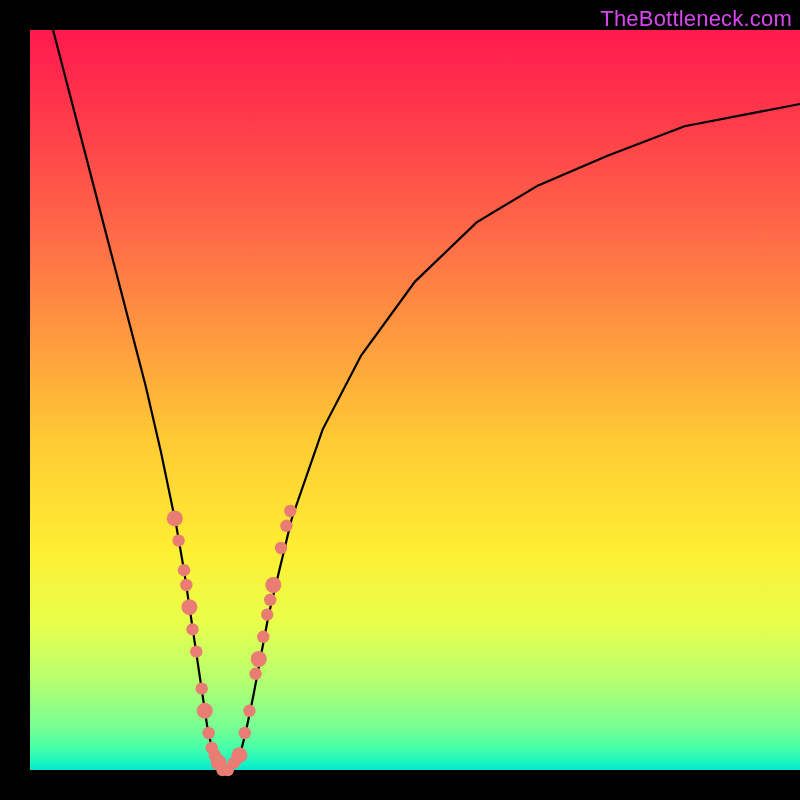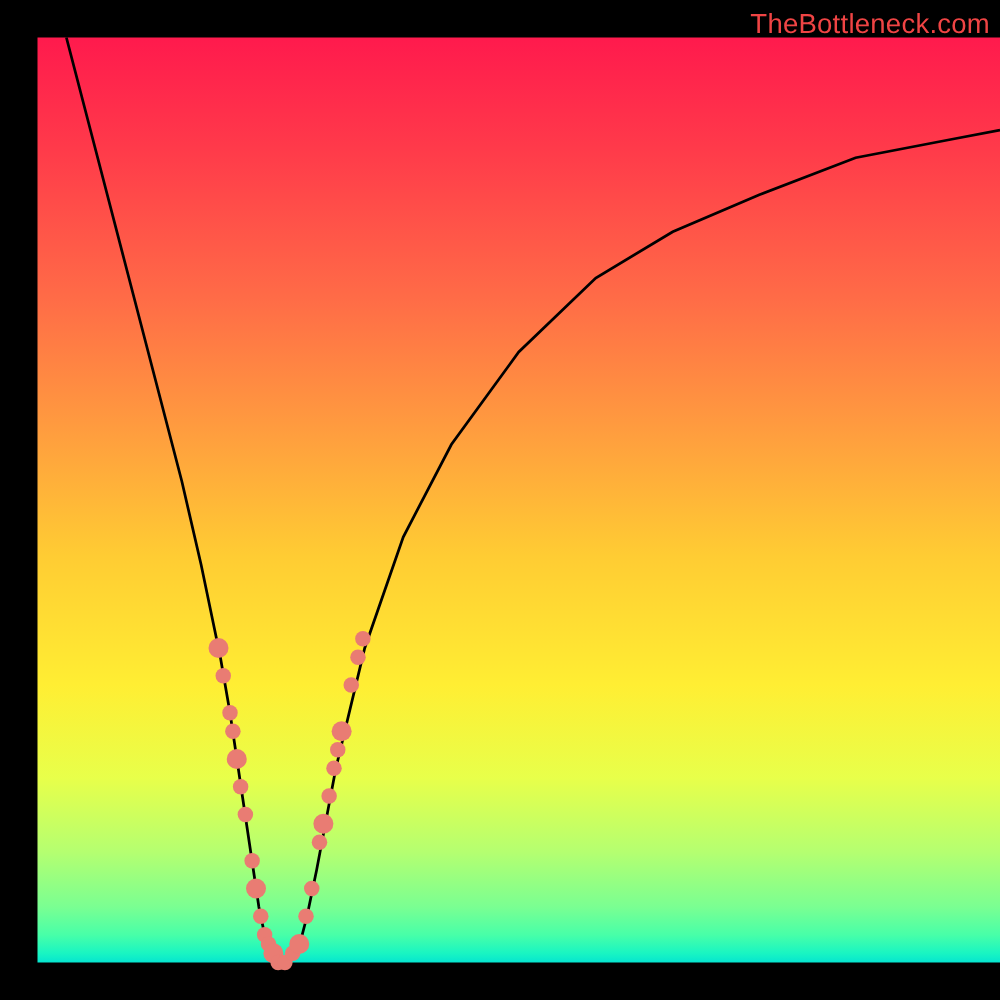--- a/index.html
+++ b/index.html
@@ -36,21 +36,21 @@
       #7aff92 94%,
       #48ffa8 97%,
       #19f5c2 99%,
       #05e5d0 100%
     );
   }
   .watermark {
     position: absolute;
     top: 6px;
     right: 8px;
-    color: #ef4444;
+    color: #d946ef;
     font-size: 22px;
     font-weight: 500;
     letter-spacing: 0.2px;
   }
   svg.curve {
     position: absolute;
     left: 0;
     top: 0;
     width: 770px;
     height: 740px;

